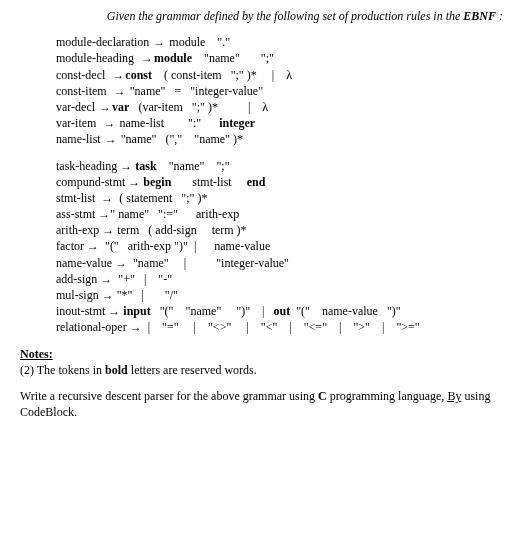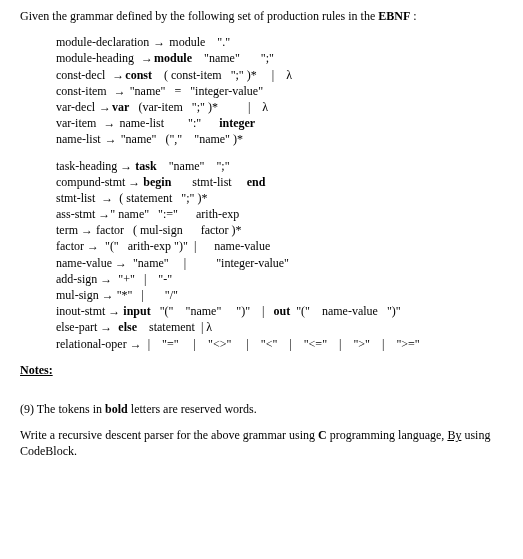--- a/index.html
+++ b/index.html
@@ -5,26 +5,26 @@
   body {
     margin: 0;
     padding: 8px 20px;
     font-family: "Times New Roman", serif;
     font-size: 12px;
     width: 523px;
     box-sizing: border-box;
     line-height: 1.35;
     color: #000;
   }
-  .intro { margin-bottom: 10px; }
+  .intro { font-style: italic; margin-bottom: 10px; text-align: right; }
   .bold { font-weight: bold; }
   .blockA, .blockB { margin-left: 36px; margin-bottom: 10px; }
   .rule { white-space: pre; }
   .arr { display:inline-block; min-width:14px; text-align:center; }
-  .notes-head { font-weight: bold; text-decoration: underline; margin-top: 6px; margin-bottom: 23px; }
+  .notes-head { font-weight: bold; text-decoration: underline; margin-top: 6px; margin-bottom: 0; }
   .final { margin-top: 10px; }
   .ul { text-decoration: underline; }
 </style>
 </head>
 <body>
 
 <div class="intro">
   <span>Given the grammar defined by the following set of production rules  in the </span><span class="bold">EBNF</span><span> :</span>
 </div>
 
@@ -35,32 +35,31 @@
     <div class="rule"><span>const-item  </span><span class="arr">→</span><span> "name"   =   "integer-value"</span></div>
     <div class="rule"><span>var-decl </span><span class="arr">→</span><span></span><span class="bold">var</span><span>   (var-item   ";" )*          |    λ</span></div>
     <div class="rule"><span>var-item  </span><span class="arr">→</span><span> name-list        ":"      </span><span class="bold">integer</span></div>
     <div class="rule"><span>name-list </span><span class="arr">→</span><span> "name"   (","    "name" )*</span></div>
   </div>
 <div class="blockB" id="blockB">
     <div class="rule"><span>task-heading → </span><span class="bold">task</span><span>    "name"    ";"</span></div>
     <div class="rule"><span>compund-stmt → </span><span class="bold">begin</span><span>       stmt-list     </span><span class="bold">end</span></div>
     <div class="rule"><span>stmt-list  →  ( statement   ";" )*</span></div>
     <div class="rule"><span>ass-stmt →" name"   ":="      arith-exp</span></div>
-    <div class="rule"><span>term → factor   ( mul-sign      factor )*</span></div>
+    <div class="rule"><span>arith-exp → term   ( add-sign     term )*</span></div>
     <div class="rule"><span>factor →  "("   arith-exp ")"  |      name-value</span></div>
     <div class="rule"><span>name-value →  "name"     |          "integer-value"</span></div>
     <div class="rule"><span>add-sign →  "+"   |    "-"</span></div>
     <div class="rule"><span>mul-sign → "*"   |       "/"</span></div>
     <div class="rule"><span>inout-stmt → </span><span class="bold">input</span><span>   "("    "name"     ")"    |   </span><span class="bold">out</span><span>  "("    name-value   ")"</span></div>
-    <div class="rule"><span>else-part →  </span><span class="bold">else</span><span>    statement  | λ</span></div>
     <div class="rule"><span>relational-oper →  |    "="     |    "&lt;&gt;"     |    "&lt;"    |    "&lt;="    |    "&gt;"    |    "&gt;="</span></div>
   </div>
 
 <div class="notes-head">Notes:</div>
 <div class="notes">
   <div>
-    <span>(9) The tokens in </span><span class="bold">bold</span><span> letters are reserved words.</span>
+    <span>(2) The tokens in </span><span class="bold">bold</span><span> letters are reserved words.</span>
   </div>
 </div>
 
 <div class="final">
   <span>Write  a recursive descent parser for the above grammar using </span><span class="bold">C</span><span> programming language, </span><span class="ul">By</span><span> using CodeBlock.</span>
 </div>
 
 </body></html>

